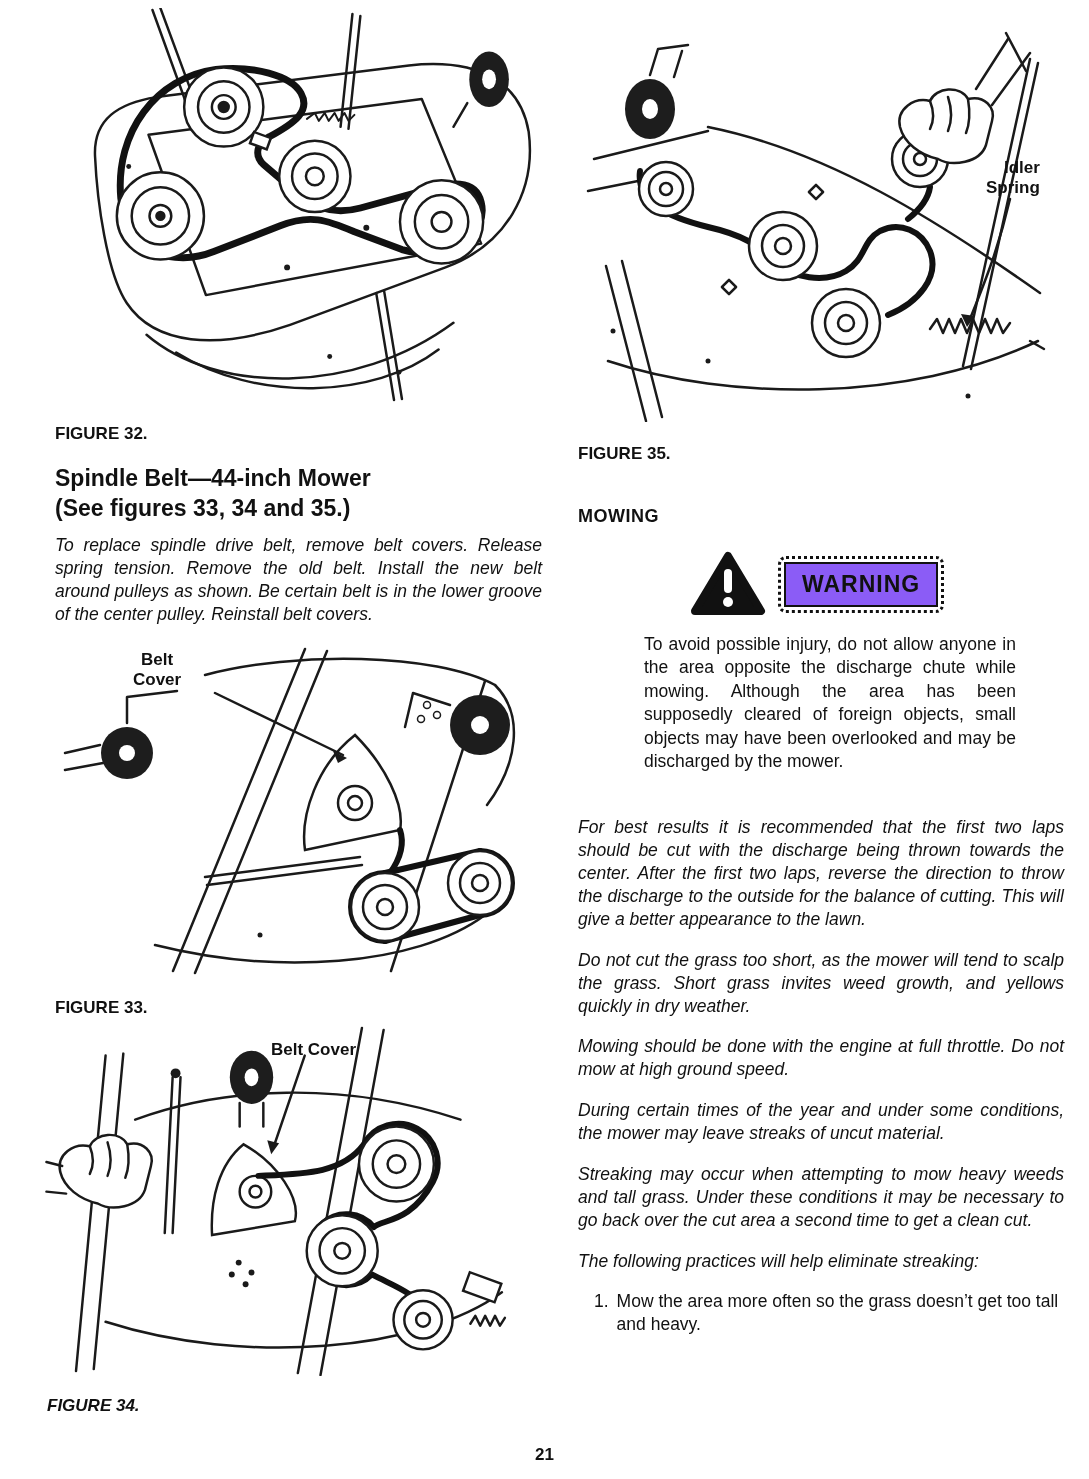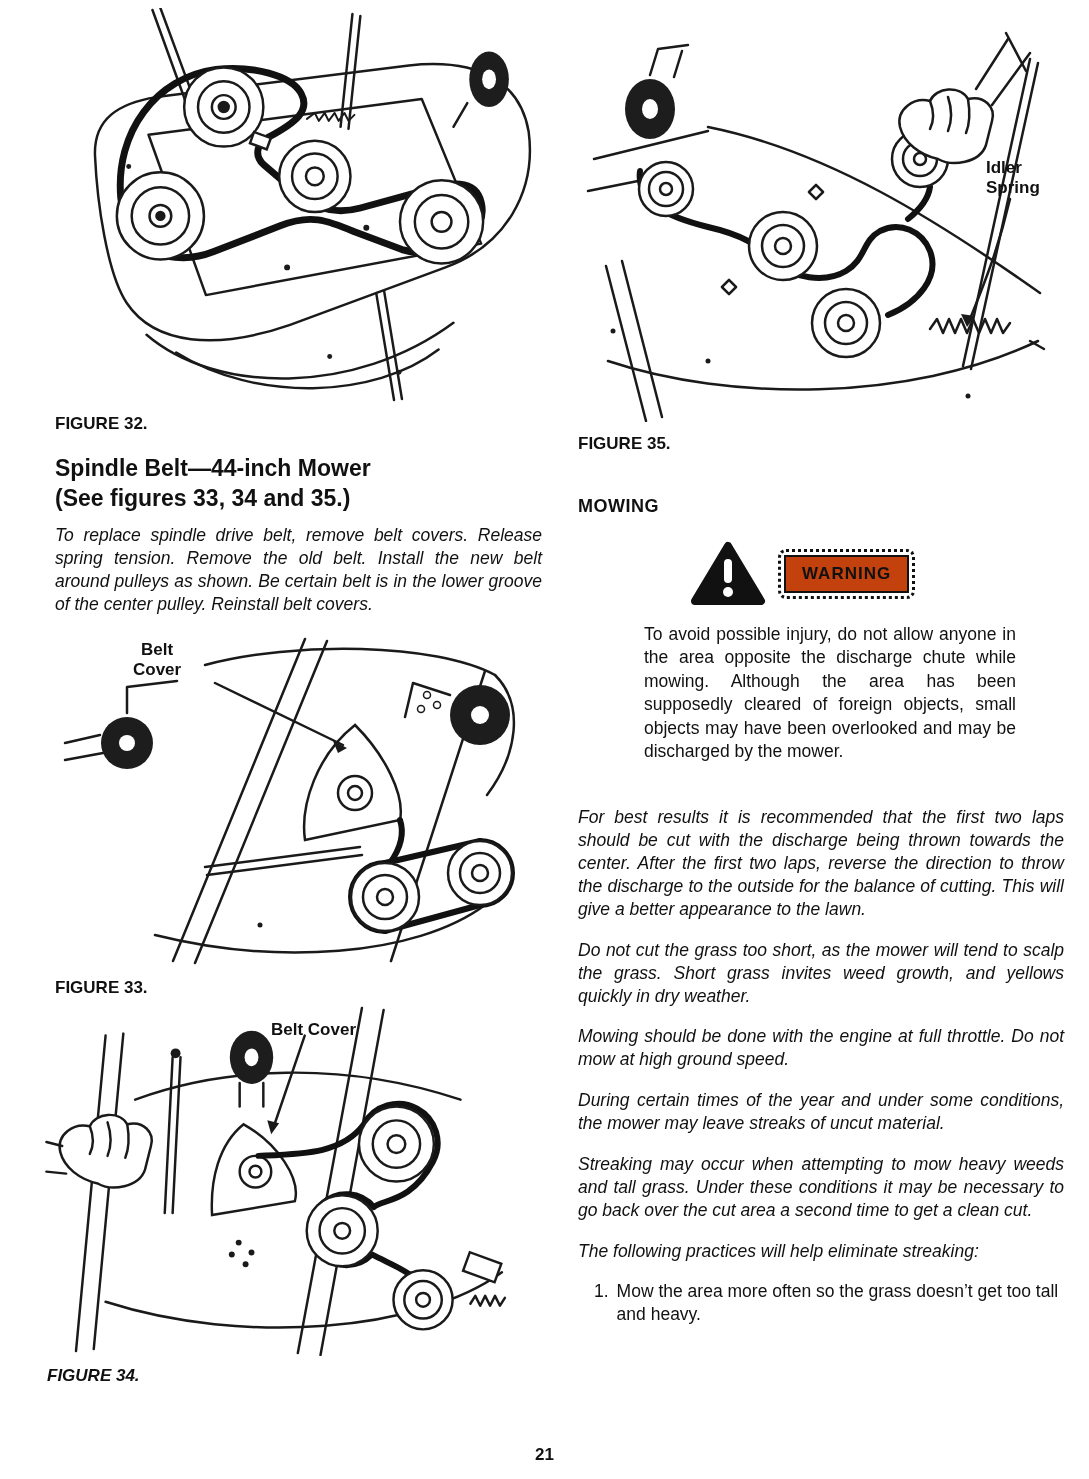--- a/index.html
+++ b/index.html
@@ -6,29 +6,29 @@
   .page{
     position:relative;width:1089px;height:1479px;background:#ffffff;
     font-family:"Liberation Sans", sans-serif;color:#111;overflow:hidden;
     margin:0 auto;
   }
   .col{position:absolute;}
   .left-col{left:55px;top:8px;width:487px;}
   .right-col{left:578px;top:30px;width:486px;}
   .figwrap{position:relative;}
   .figwrap svg{display:block;}
-  .caption{font-weight:bold;font-size:17px;margin-top:8px;}
+  .caption{font-weight:bold;font-size:17px;margin-top:18px;}
   .heading{font-weight:bold;font-size:23px;line-height:1.3;margin-top:20px;}
   .para{font-size:17.5px;line-height:1.32;text-align:justify;margin-top:10px;font-style:italic;}
-  .fig-label{position:absolute;font-weight:bold;font-size:17px;line-height:1.2;}
+  .fig-label{position:absolute;font-weight:bold;font-size:17px;line-height:1.2;text-align:right;}
   .mowing{font-weight:bold;font-size:18px;margin-top:42px;letter-spacing:.5px;}
   .warn-row{display:flex;align-items:center;gap:18px;margin:24px 0 0 112px;}
   .warn-badge{
     position:relative;border:2.5px solid #111;padding:7px 16px;font-weight:800;
-    font-size:17px;letter-spacing:1px;background:#c2410c;
+    font-size:23px;letter-spacing:1px;background:#8b5cf6;
   }
   .warn-badge::before{
     content:"";position:absolute;inset:-8px;border:3.5px dotted #111;border-radius:8px;
   }
   .warn-text{margin:16px 0 0 66px;width:372px;font-size:17.5px;line-height:1.34;text-align:justify;}
   .body-paras .para:first-child{margin-top:42px;}
   .num-list{margin-top:12px;font-size:17.5px;line-height:1.32;display:flex;gap:8px;padding-left:16px;}
   .num-list .num{flex:0 0 auto;}
   .page-num{position:absolute;left:0;bottom:14px;width:100%;text-align:center;font-weight:bold;font-size:17px;}
   .stroke{fill:none;stroke:#1a1a1a;stroke-width:2.5;stroke-linecap:round;stroke-linejoin:round;}

